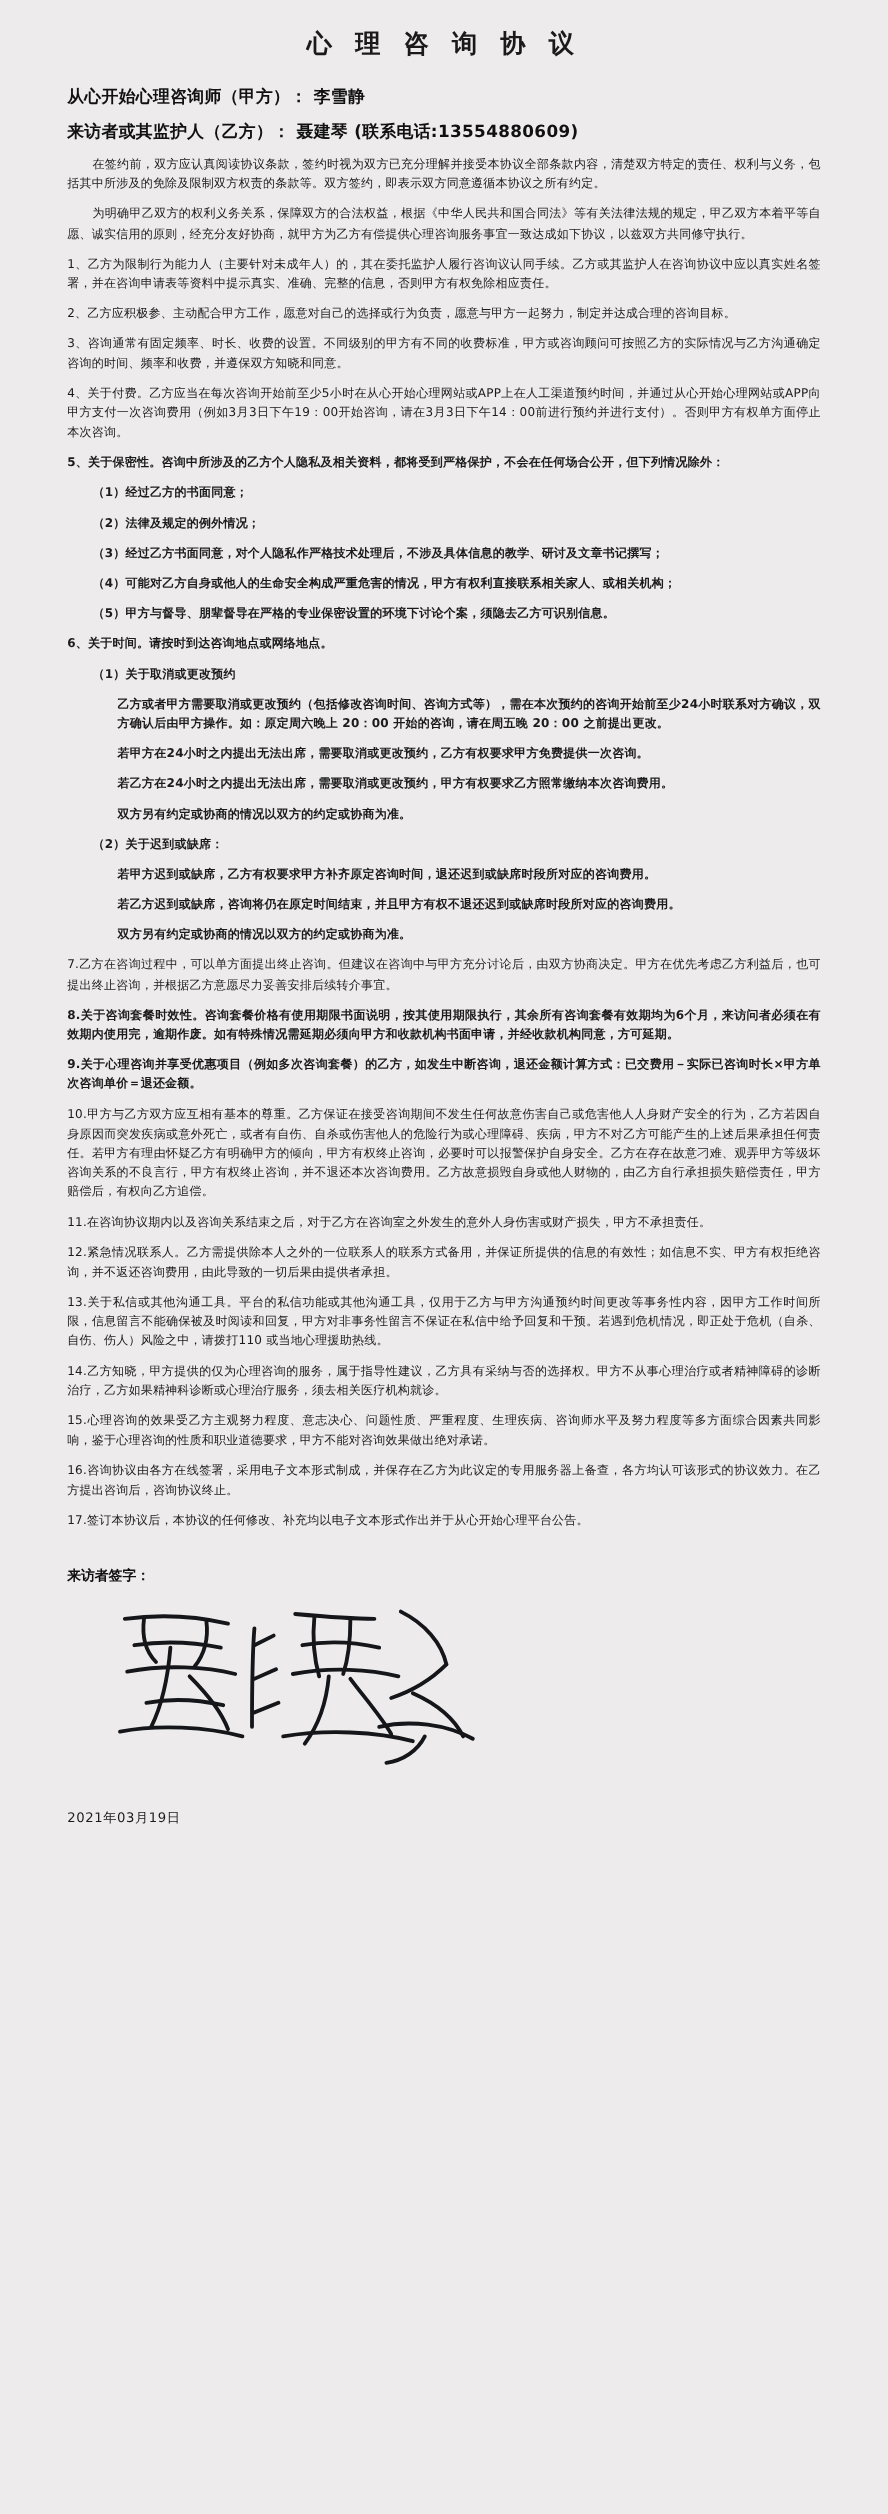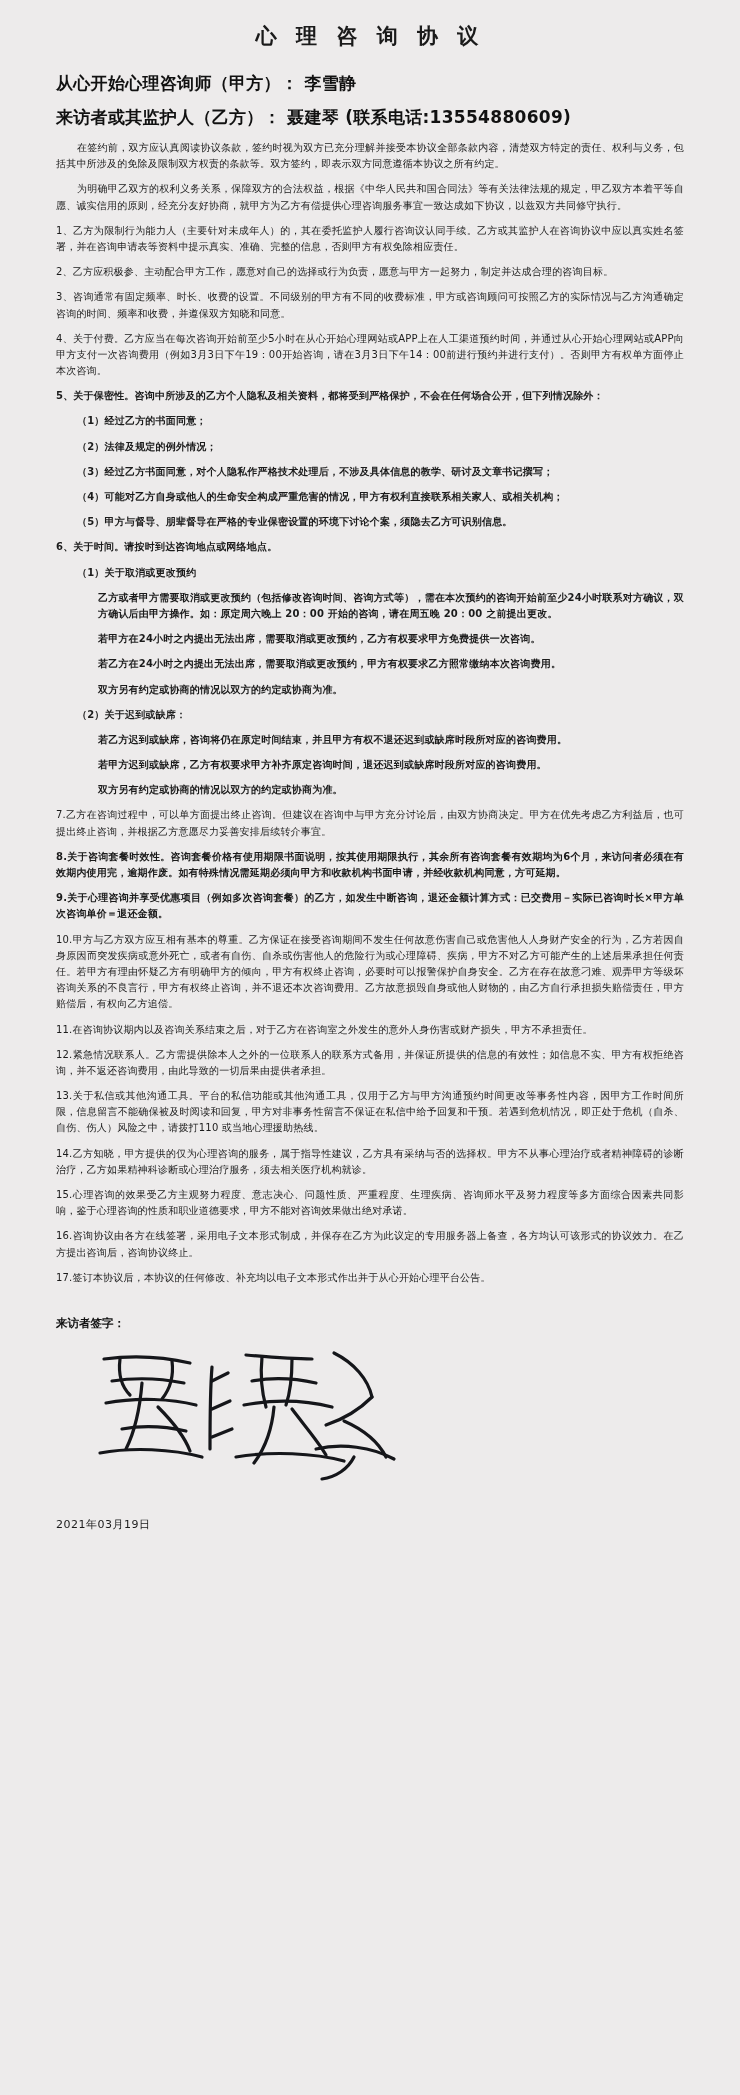--- a/index.html
+++ b/index.html
@@ -30,21 +30,21 @@
   .doc-title {
     text-align: center;
     font-size: 21px;
     font-weight: bold;
     letter-spacing: 6px;
     color: #1a1a1a;
     margin: 8px 0 22px 0;
     font-family: "DejaVu Serif", "Liberation Serif", serif;
   }
   .party-line {
-    font-size: 17px;
+    font-size: 14px;
     font-weight: bold;
     color: #111;
     margin: 0 0 11px 0;
     letter-spacing: .3px;
   }
   p.body {
     font-size: 10px;
     line-height: 1.62;
     color: #1b1b1b;
     margin: 0 0 9px 0;
@@ -115,22 +115,22 @@
     <p class="body bold ind1">（4）可能对乙方自身或他人的生命安全构成严重危害的情况，甲方有权利直接联系相关家人、或相关机构；</p>
     <p class="body bold ind1">（5）甲方与督导、朋辈督导在严格的专业保密设置的环境下讨论个案，须隐去乙方可识别信息。</p>
 
     <p class="body bold">6、关于时间。请按时到达咨询地点或网络地点。</p>
     <p class="body bold ind1">（1）关于取消或更改预约</p>
     <p class="body bold ind2">乙方或者甲方需要取消或更改预约（包括修改咨询时间、咨询方式等），需在本次预约的咨询开始前至少24小时联系对方确议，双方确认后由甲方操作。如：原定周六晚上 20：00 开始的咨询，请在周五晚 20：00 之前提出更改。</p>
     <p class="body bold ind2">若甲方在24小时之内提出无法出席，需要取消或更改预约，乙方有权要求甲方免费提供一次咨询。</p>
     <p class="body bold ind2">若乙方在24小时之内提出无法出席，需要取消或更改预约，甲方有权要求乙方照常缴纳本次咨询费用。</p>
     <p class="body bold ind2">双方另有约定或协商的情况以双方的约定或协商为准。</p>
     <p class="body bold ind1">（2）关于迟到或缺席：</p>
+    <p class="body bold ind2">若甲方迟到或缺席，乙方有权要求甲方补齐原定咨询时间，退还迟到或缺席时段所对应的咨询费用。</p>
     <p class="body bold ind2">若乙方迟到或缺席，咨询将仍在原定时间结束，并且甲方有权不退还迟到或缺席时段所对应的咨询费用。</p>
-    <p class="body bold ind2">若甲方迟到或缺席，乙方有权要求甲方补齐原定咨询时间，退还迟到或缺席时段所对应的咨询费用。</p>
     <p class="body bold ind2">双方另有约定或协商的情况以双方的约定或协商为准。</p>
 
     <p class="body">7.乙方在咨询过程中，可以单方面提出终止咨询。但建议在咨询中与甲方充分讨论后，由双方协商决定。甲方在优先考虑乙方利益后，也可提出终止咨询，并根据乙方意愿尽力妥善安排后续转介事宜。</p>
     <p class="body bold">8.关于咨询套餐时效性。咨询套餐价格有使用期限书面说明，按其使用期限执行，其余所有咨询套餐有效期均为6个月，来访问者必须在有效期内使用完，逾期作废。如有特殊情况需延期必须向甲方和收款机构书面申请，并经收款机构同意，方可延期。</p>
     <p class="body bold">9.关于心理咨询并享受优惠项目（例如多次咨询套餐）的乙方，如发生中断咨询，退还金额计算方式：已交费用－实际已咨询时长×甲方单次咨询单价＝退还金额。</p>
     <p class="body">10.甲方与乙方双方应互相有基本的尊重。乙方保证在接受咨询期间不发生任何故意伤害自己或危害他人人身财产安全的行为，乙方若因自身原因而突发疾病或意外死亡，或者有自伤、自杀或伤害他人的危险行为或心理障碍、疾病，甲方不对乙方可能产生的上述后果承担任何责任。若甲方有理由怀疑乙方有明确甲方的倾向，甲方有权终止咨询，必要时可以报警保护自身安全。乙方在存在故意刁难、观弄甲方等级坏咨询关系的不良言行，甲方有权终止咨询，并不退还本次咨询费用。乙方故意损毁自身或他人财物的，由乙方自行承担损失赔偿责任，甲方赔偿后，有权向乙方追偿。</p>
     <p class="body">11.在咨询协议期内以及咨询关系结束之后，对于乙方在咨询室之外发生的意外人身伤害或财产损失，甲方不承担责任。</p>
     <p class="body">12.紧急情况联系人。乙方需提供除本人之外的一位联系人的联系方式备用，并保证所提供的信息的有效性；如信息不实、甲方有权拒绝咨询，并不返还咨询费用，由此导致的一切后果由提供者承担。</p>
     <p class="body">13.关于私信或其他沟通工具。平台的私信功能或其他沟通工具，仅用于乙方与甲方沟通预约时间更改等事务性内容，因甲方工作时间所限，信息留言不能确保被及时阅读和回复，甲方对非事务性留言不保证在私信中给予回复和干预。若遇到危机情况，即正处于危机（自杀、自伤、伤人）风险之中，请拨打110 或当地心理援助热线。</p>
     <p class="body">14.乙方知晓，甲方提供的仅为心理咨询的服务，属于指导性建议，乙方具有采纳与否的选择权。甲方不从事心理治疗或者精神障碍的诊断治疗，乙方如果精神科诊断或心理治疗服务，须去相关医疗机构就诊。</p>

